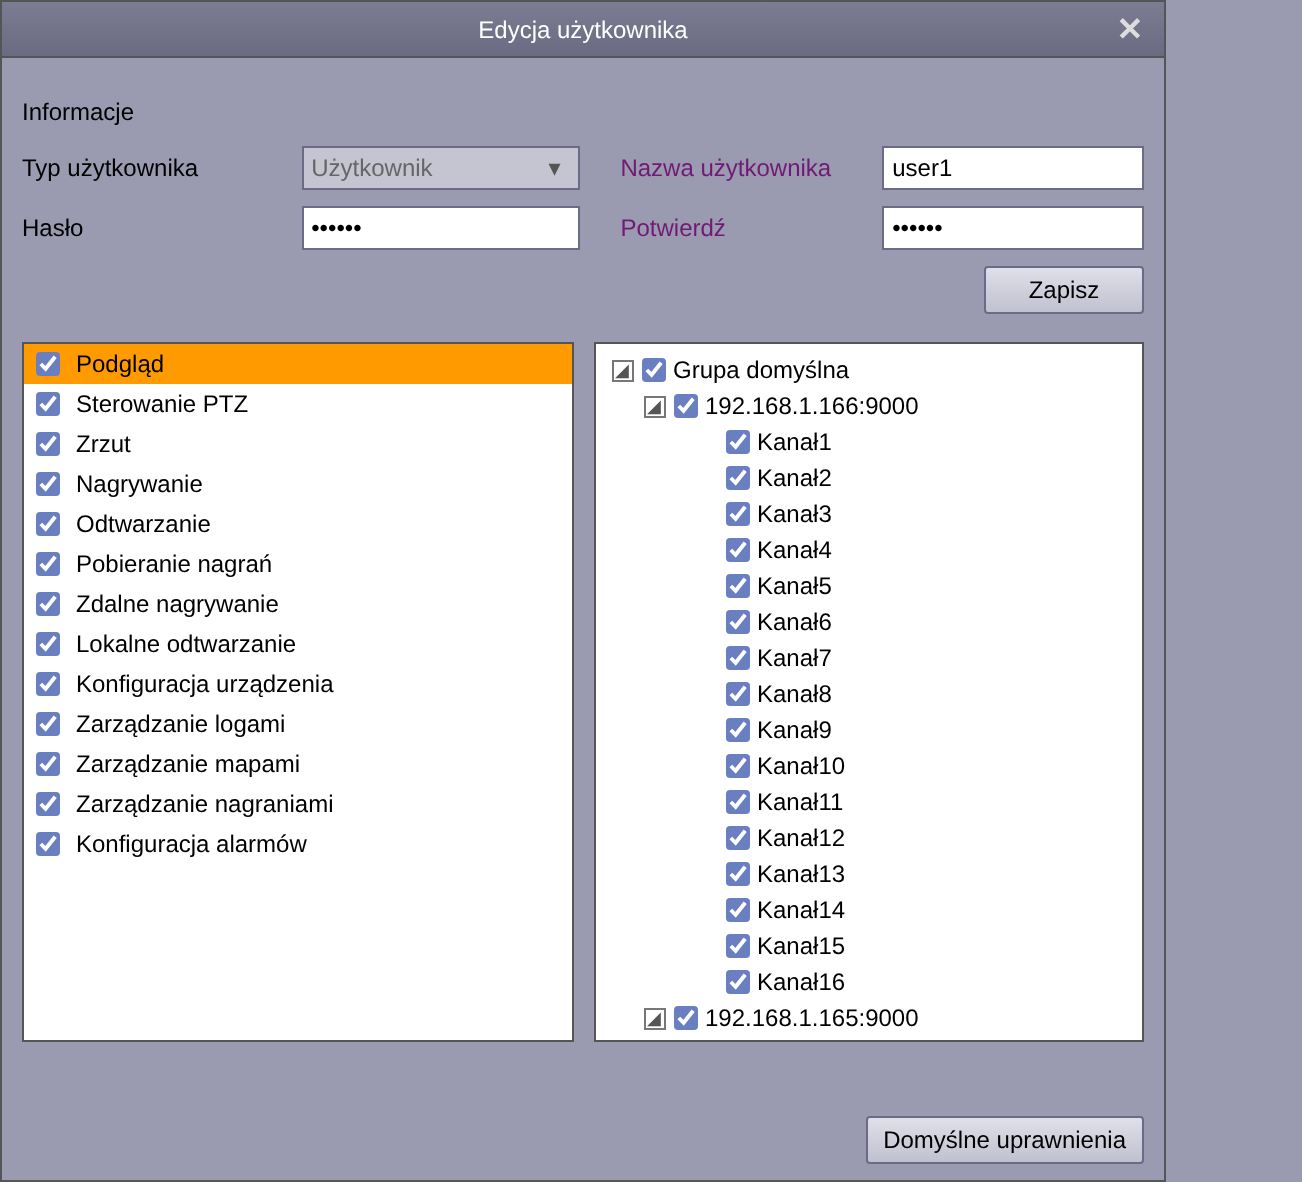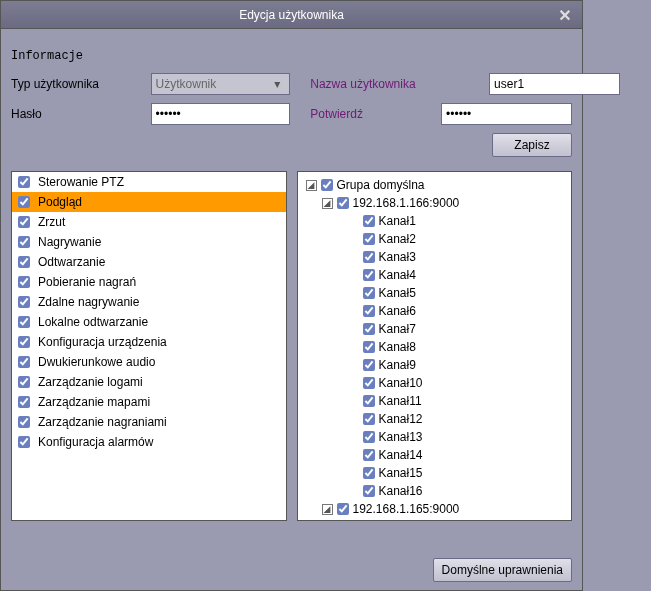--- a/index.html
+++ b/index.html
@@ -9,31 +9,31 @@
     height: 28px; background: linear-gradient(#7c7c92,#6a6a82);
     display: flex; align-items: center; justify-content: center;
     color: #fff; position: relative; border-bottom: 1px solid #555;
   }
   .titlebar .close {
     position: absolute; right: 8px; top: 5px; width: 18px; height: 18px;
     cursor: pointer; display:flex; align-items:center; justify-content:center;
     color: #ddd; font-size: 16px; font-weight: bold;
   }
   .content { padding: 14px 10px 10px 10px; color: #000; }
-  .section-label { margin: 6px 0 10px 0; color: #000; font-family: Liberation Mono, monospace; }
+  .section-label { margin: 6px 0 10px 0; color: #000; }
   .form-row { display: flex; align-items: center; margin-bottom: 8px; }
   .form-row .label { width: 160px; color: #000; }
   .form-row .field { width: 160px; margin-right: 20px; }
   .form-row .label2 { width: 150px; color: #701a75; }
   .form-row .field2 { width: 150px; }
   input[type="text"], input[type="password"], .select, .readonly {
     width: 100%; height: 22px; border: 1px solid #6b6b88; background: #fff;
     padding: 2px 4px; color: #000;
   }
-  .readonly { background: #b5b5c6; color: #333; margin-left: 48px; }
+  .readonly { background: #b5b5c6; color: #333; }
   .select { display: flex; align-items: center; justify-content: space-between; background: #c5c5d2; color:#666; }
   .select .arrow { width: 16px; text-align: center; color:#555; }
   .btn {
     min-width: 80px; height: 24px; background: linear-gradient(#e0e0ea,#c0c0cf);
     border: 1px solid #6b6b88; border-radius: 2px; cursor: pointer; color:#000;
   }
   .btn-row { display: flex; justify-content: flex-end; margin: 8px 0 14px 0; }
   .lists { display: flex; gap: 10px; margin-top: 6px; }
   .listbox {
     flex: 1; height: 350px; background: #fff; border: 1px solid #555;
@@ -96,28 +96,28 @@
       </div>
     </div>
 
     <div class="btn-row">
       <button class="btn">Zapisz</button>
     </div>
 
 
     <div class="lists">
       <div class="listbox" id="perm-list">
+          <div class="perm-item selected">
+            <input type="checkbox" class="cb" checked="" style="">
+            <span>Podgląd</span>
+          </div>
           <div class="perm-item">
             <input type="checkbox" class="cb" checked="" style="">
             <span>Sterowanie PTZ</span>
           </div>
-          <div class="perm-item selected">
-            <input type="checkbox" class="cb" checked="" style="">
-            <span>Podgląd</span>
-          </div>
           <div class="perm-item">
             <input type="checkbox" class="cb" checked="" style="">
             <span>Zrzut</span>
           </div>
           <div class="perm-item">
             <input type="checkbox" class="cb" checked="" style="">
             <span>Nagrywanie</span>
           </div>
           <div class="perm-item">
             <input type="checkbox" class="cb" checked="" style="">
@@ -131,24 +131,20 @@
             <input type="checkbox" class="cb" checked="" style="">
             <span>Zdalne nagrywanie</span>
           </div>
           <div class="perm-item">
             <input type="checkbox" class="cb" checked="" style="">
             <span>Lokalne odtwarzanie</span>
           </div>
           <div class="perm-item">
             <input type="checkbox" class="cb" checked="" style="">
             <span>Konfiguracja urządzenia</span>
-          </div>
-          <div class="perm-item">
-            <input type="checkbox" class="cb" checked="" style="">
-            <span>Dwukierunkowe audio</span>
           </div>
           <div class="perm-item">
             <input type="checkbox" class="cb" checked="" style="">
             <span>Zarządzanie logami</span>
           </div>
           <div class="perm-item">
             <input type="checkbox" class="cb" checked="" style="">
             <span>Zarządzanie mapami</span>
           </div>
           <div class="perm-item">

